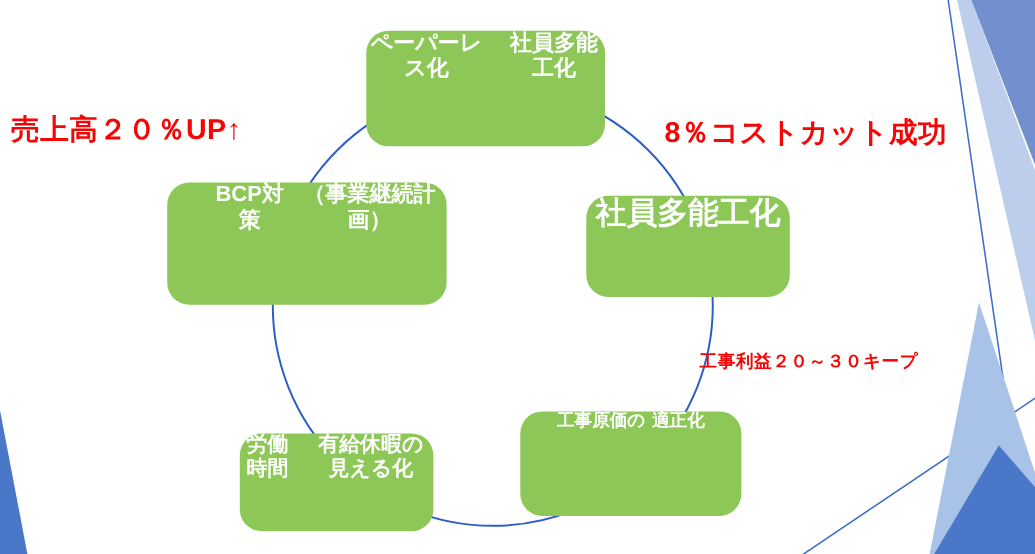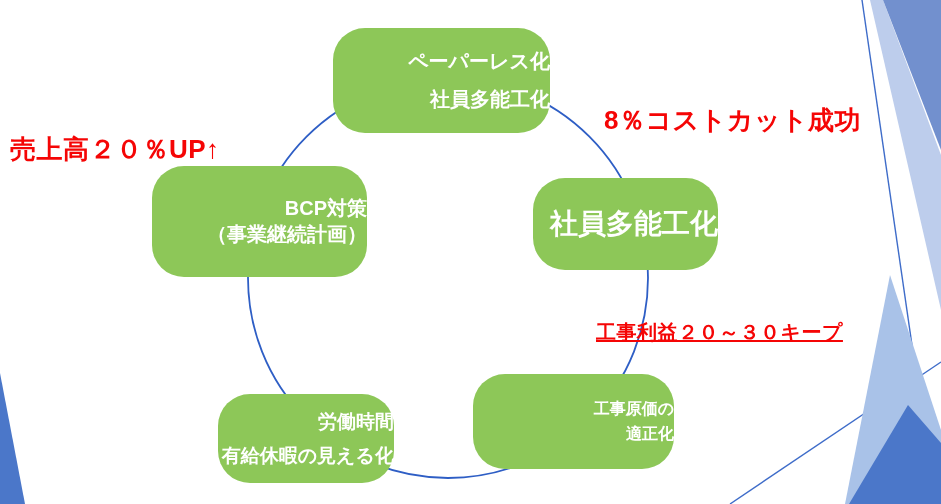--- a/index.html
+++ b/index.html
@@ -8,35 +8,35 @@
     font-family:"Liberation Sans","DejaVu Sans",sans-serif;
   }
   svg.bg{position:absolute;left:0;top:0;width:941px;height:504px;}
   .tri-solid{fill:var(--deco_solid);}
   .tri-light{fill:var(--deco_light);}
   .tri-light2{fill:var(--deco_light2);}
   .tri-dark{fill:var(--deco_dark);}
   .deco-line{stroke:var(--deco_line);stroke-width:1.4;fill:none;}
   .cycle{stroke:var(--circle_stroke);stroke-width:1.8;fill:none;}
   .node{
-    position:absolute;display:flex;flex-direction:column;align-items:flex-end;justify-content:center;
-    background:var(--box_green);border-radius:32px;color:var(--box_text);
+    position:absolute;display:flex;flex-direction:row;align-items:flex-start;justify-content:center;
+    background:var(--box_green);border-radius:20px;color:var(--box_text);
     font-weight:700;text-align:center;line-height:1.15;
   }
   .n-paperless{left:333px;top:28px;width:217px;height:105px;font-size:20px;gap:15px;}
-  .n-bcp{left:152px;top:166px;width:215px;height:111px;font-size:20px;gap:3px;}
+  .n-bcp{left:152px;top:166px;width:215px;height:111px;font-size:20px;gap:3px;padding-left:39px;}
   .n-tanou{left:533px;top:178px;width:185px;height:92px;font-size:28px;}
   .n-roudou{left:218px;top:394px;width:176px;height:89px;font-size:19px;gap:12px;}
   .n-genka{left:473px;top:374px;width:201px;height:95px;font-size:16px;gap:6px;}
   .annotation{
     position:absolute;color:var(--red);font-weight:700;white-space:nowrap;letter-spacing:0.5px;
   }
-  .a-sales{left:10px;top:100px;font-size:26px;margin-top:32px;}
+  .a-sales{left:10px;top:100px;font-size:26px;}
   .a-costcut{left:604px;top:103px;font-size:26px;}
-  .a-profit{left:596px;top:319px;font-size:20px;text-decoration:underline;}
+  .a-profit{left:636px;top:319px;font-size:16px;}
 </style>
 </head>
 <body>
 
 <div class="stage">
 
   <svg class="bg" viewBox="0 0 941 504">
 
     <polygon class="tri-light" points="870,0 883,0 941,155 941,310"></polygon>
     <polygon class="tri-solid" points="883,0 941,0 941,150"></polygon>

